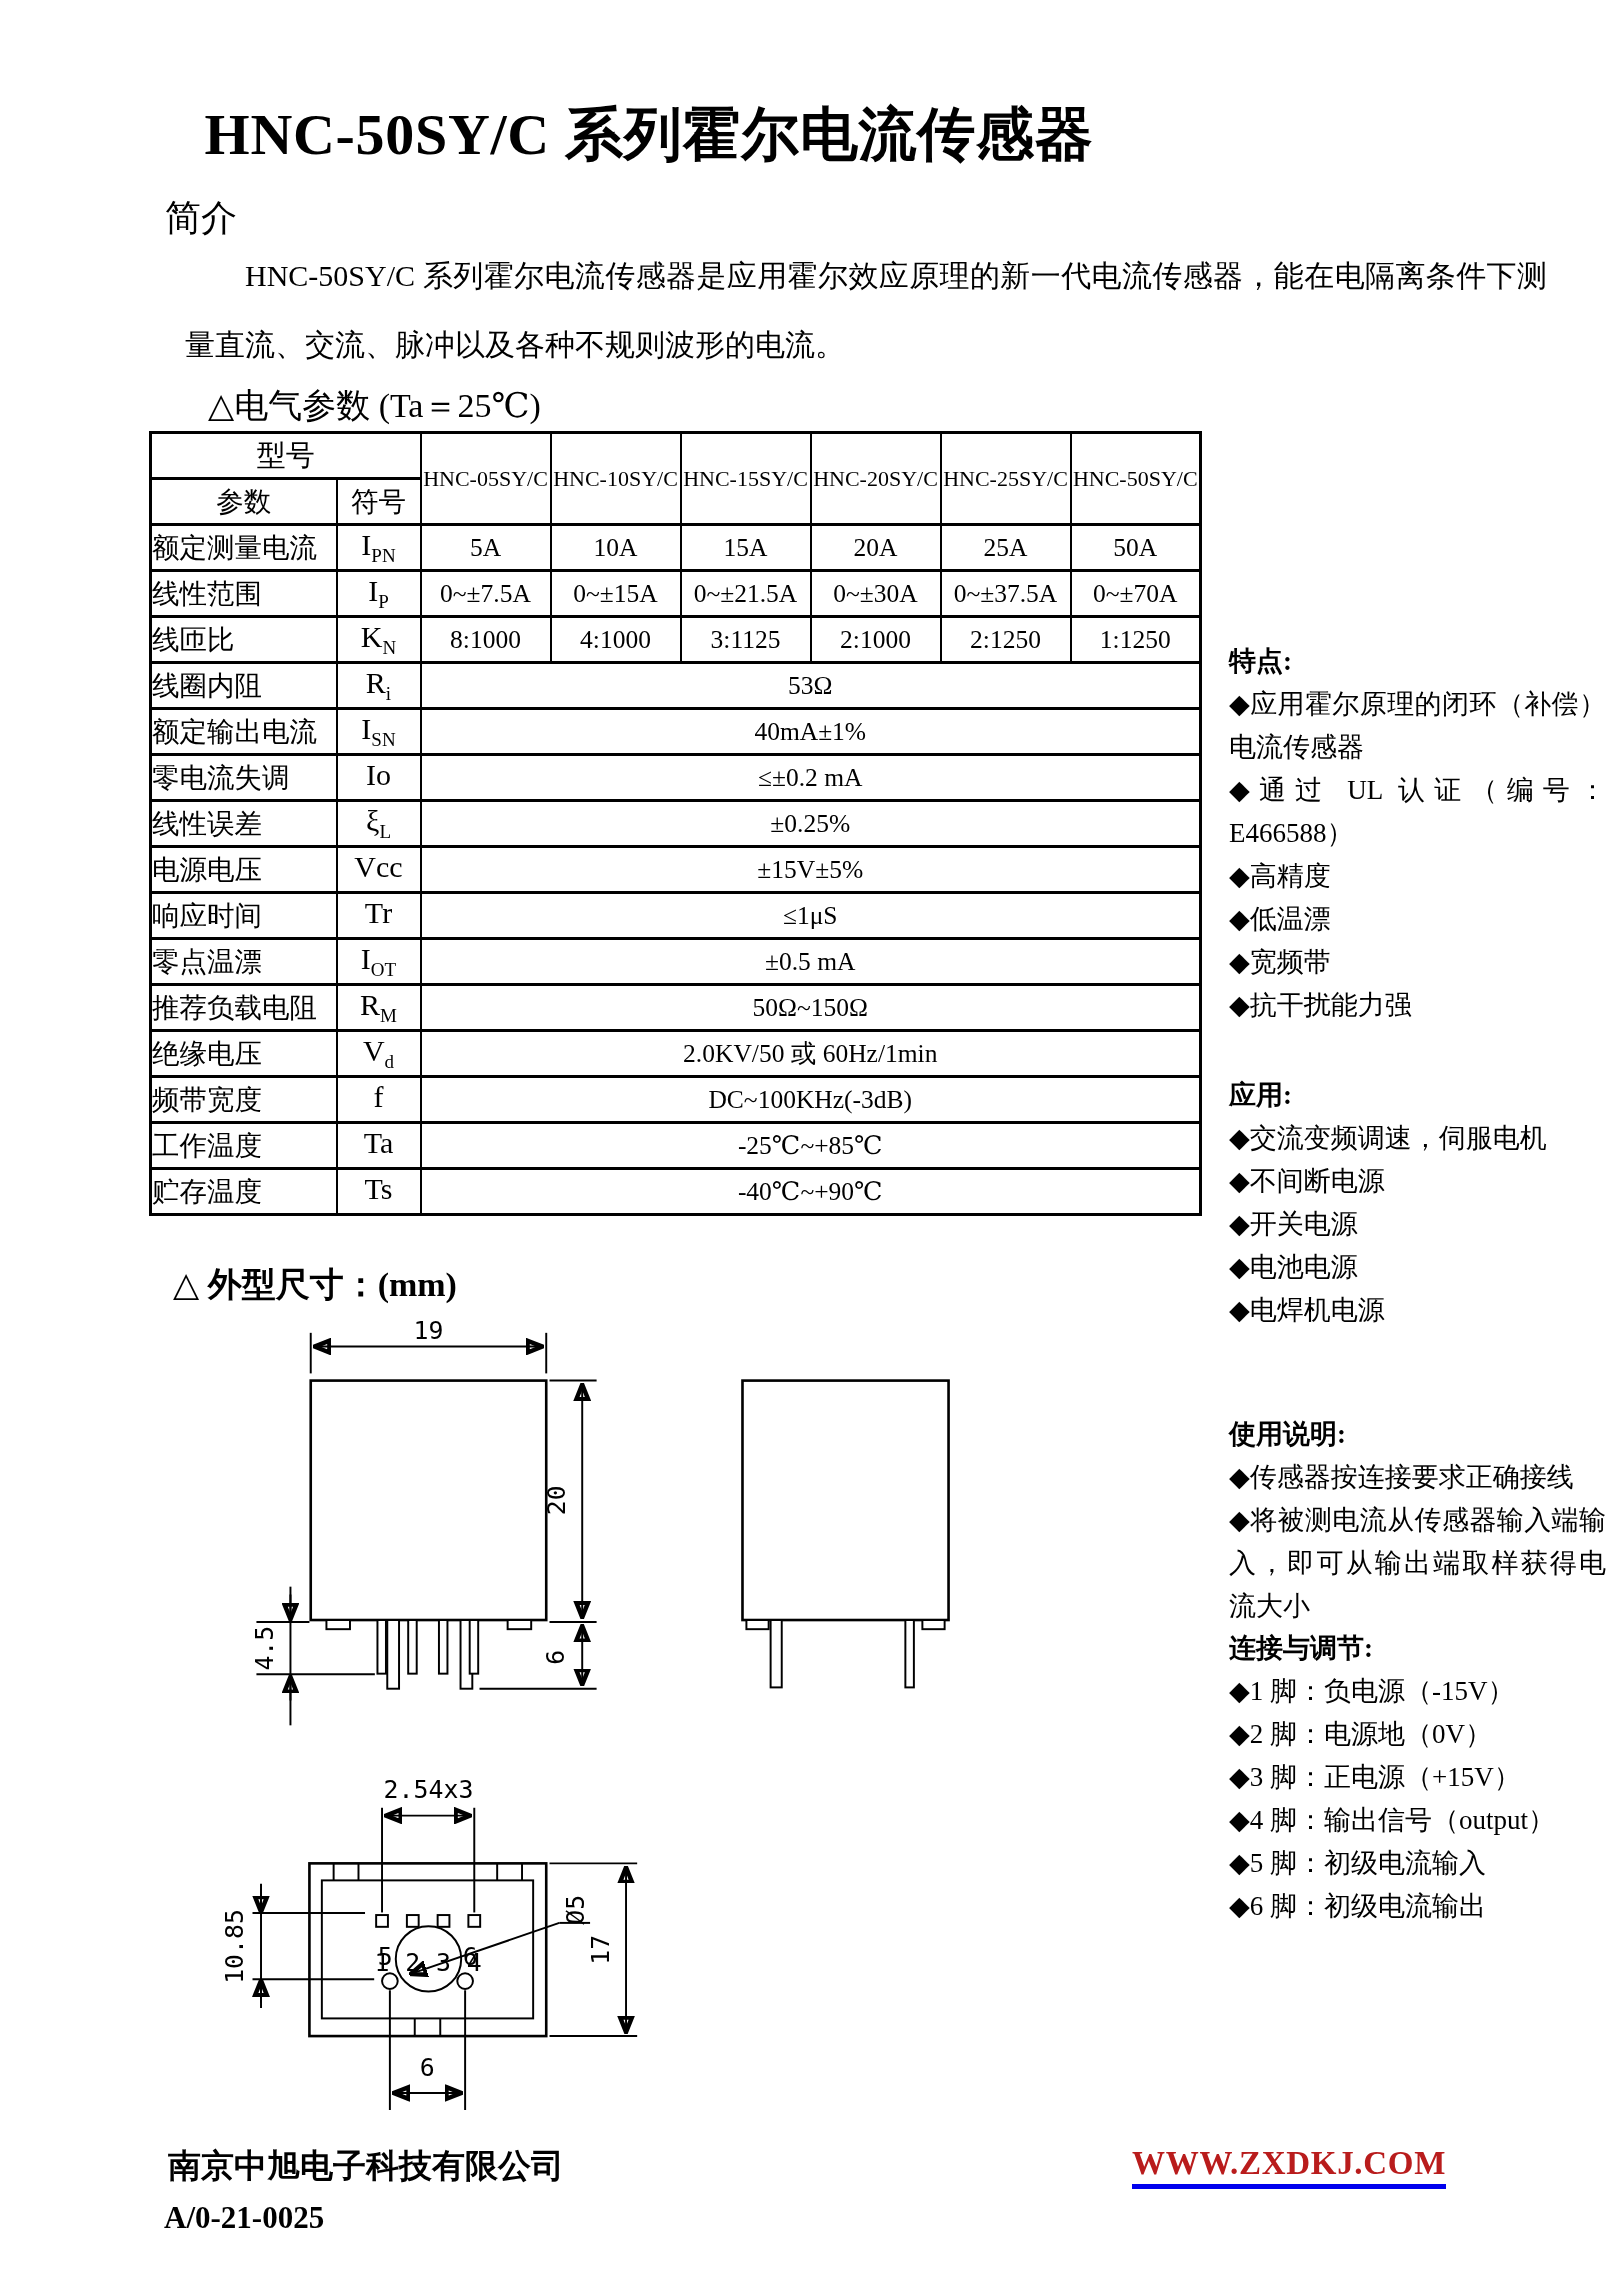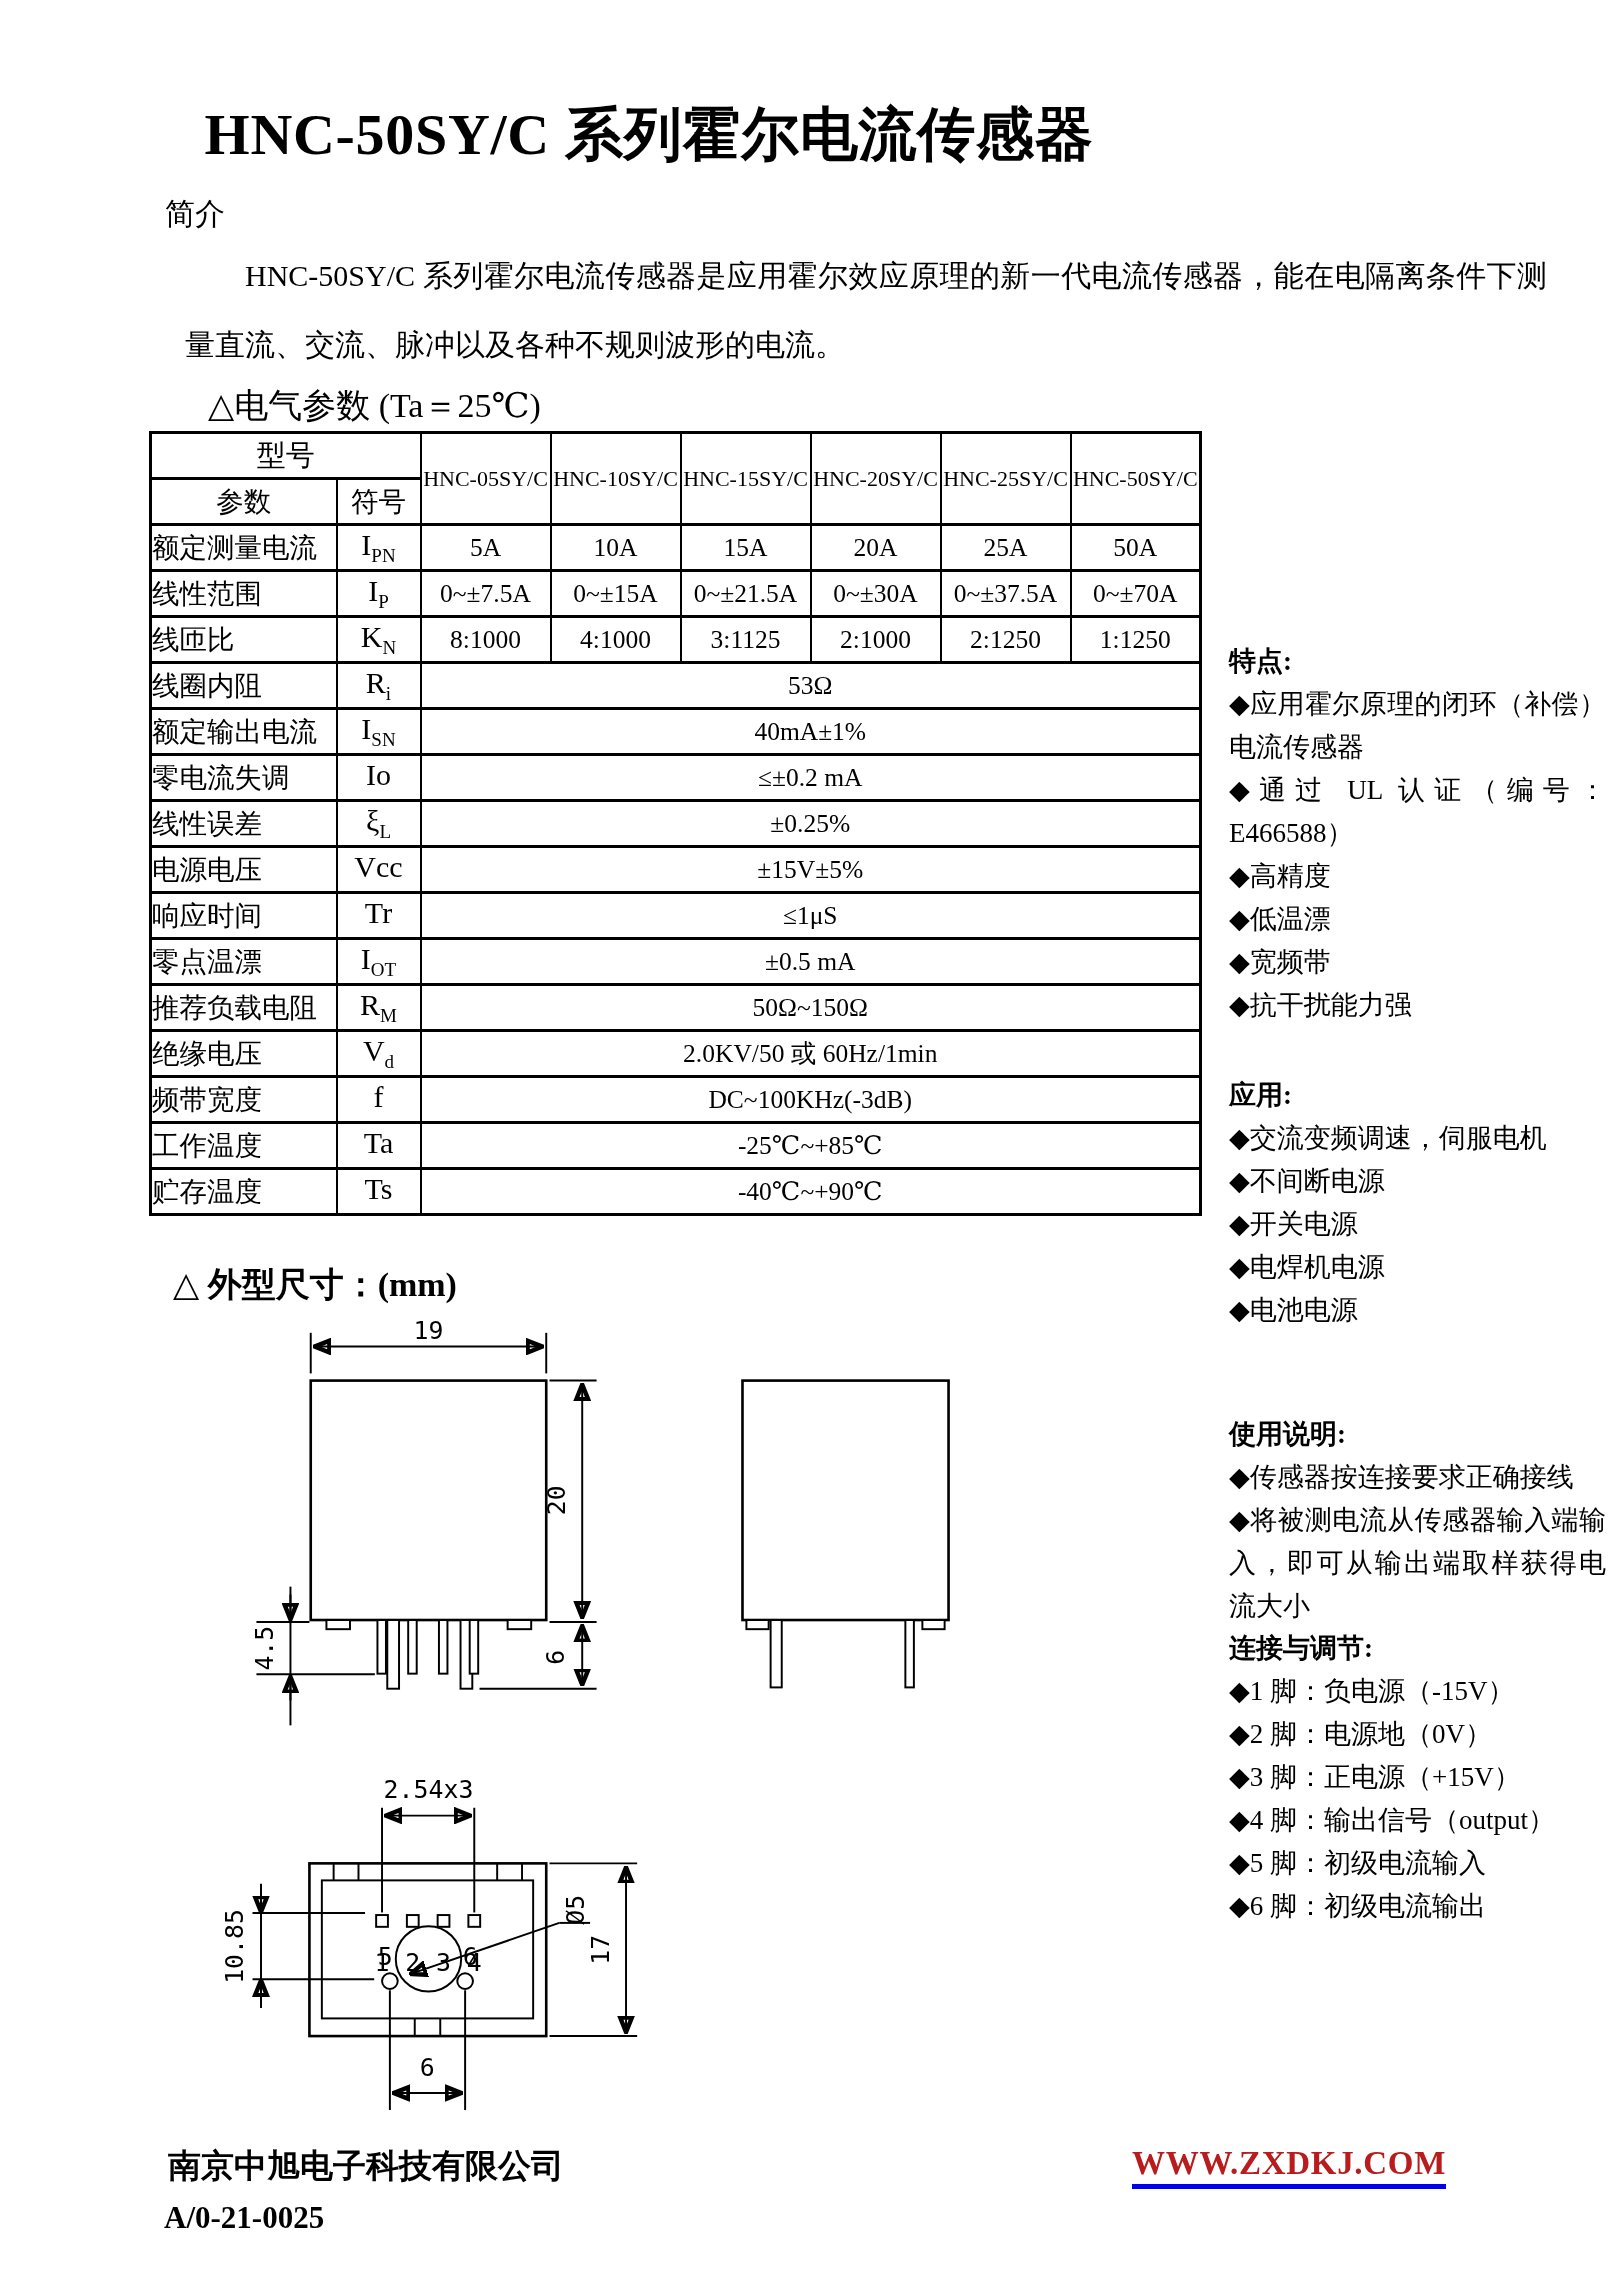--- a/index.html
+++ b/index.html
@@ -2,21 +2,21 @@
 <html style="font-size:10.5px"><head>
 <meta charset="utf-8">
 <style>
   html,body{margin:0;padding:0;background:#888;}
   .page{position:relative;width:1623px;height:2295px;background:#ffffff;
         font-family:"Liberation Serif","DejaVu Serif",serif;color:#000;overflow:hidden;}
 
   .title{position:absolute;top:96px;left:0;width:1298px;text-align:center;
          font-size:58px;font-weight:bold;letter-spacing:0.7px;}
 
-  .intro-h{position:absolute;left:165px;top:194px;font-size:30px;}
+  .intro-h{position:absolute;left:165px;top:194px;font-size:36px;}
   .intro-p{position:absolute;left:185px;top:241px;width:1362px;font-size:30px;
            line-height:69px;text-align:justify;text-indent:60px;}
 
   .sec-elec{position:absolute;left:208px;top:383px;font-size:34px;}
   .sec-dims{position:absolute;left:173px;top:1262px;font-size:34px;font-weight:bold;}
 
   table.spec{position:absolute;left:149px;top:431px;border-collapse:collapse;
              table-layout:fixed;background:#fff;border:3.9px solid #000;}
   .spec th,.spec td{border:2px solid #000;border-top-width:3.3px;border-bottom-width:3.3px;
              padding:0;overflow:hidden;font-weight:normal;vertical-align:middle;}
@@ -187,22 +187,22 @@
     <div>◆低温漂</div>
     <div>◆宽频带</div>
     <div>◆抗干扰能力强</div>
   </div>
 
   <div class="sb sb-app">
     <div class="sb-h">应用:</div>
     <div>◆交流变频调速，伺服电机</div>
     <div>◆不间断电源</div>
     <div>◆开关电源</div>
+    <div>◆电池电源</div>
     <div>◆电焊机电源</div>
-    <div>◆电池电源</div>
   </div>
 
   <div class="sb sb-use">
     <div class="sb-h">使用说明:</div>
     <div>◆传感器按连接要求正确接线</div>
     <div>◆将被测电流从传感器输入端输入，即可从输出端取样获得电流大小</div>
   </div>
 
   <div class="sb sb-conn">
     <div class="sb-h">连接与调节:</div>

